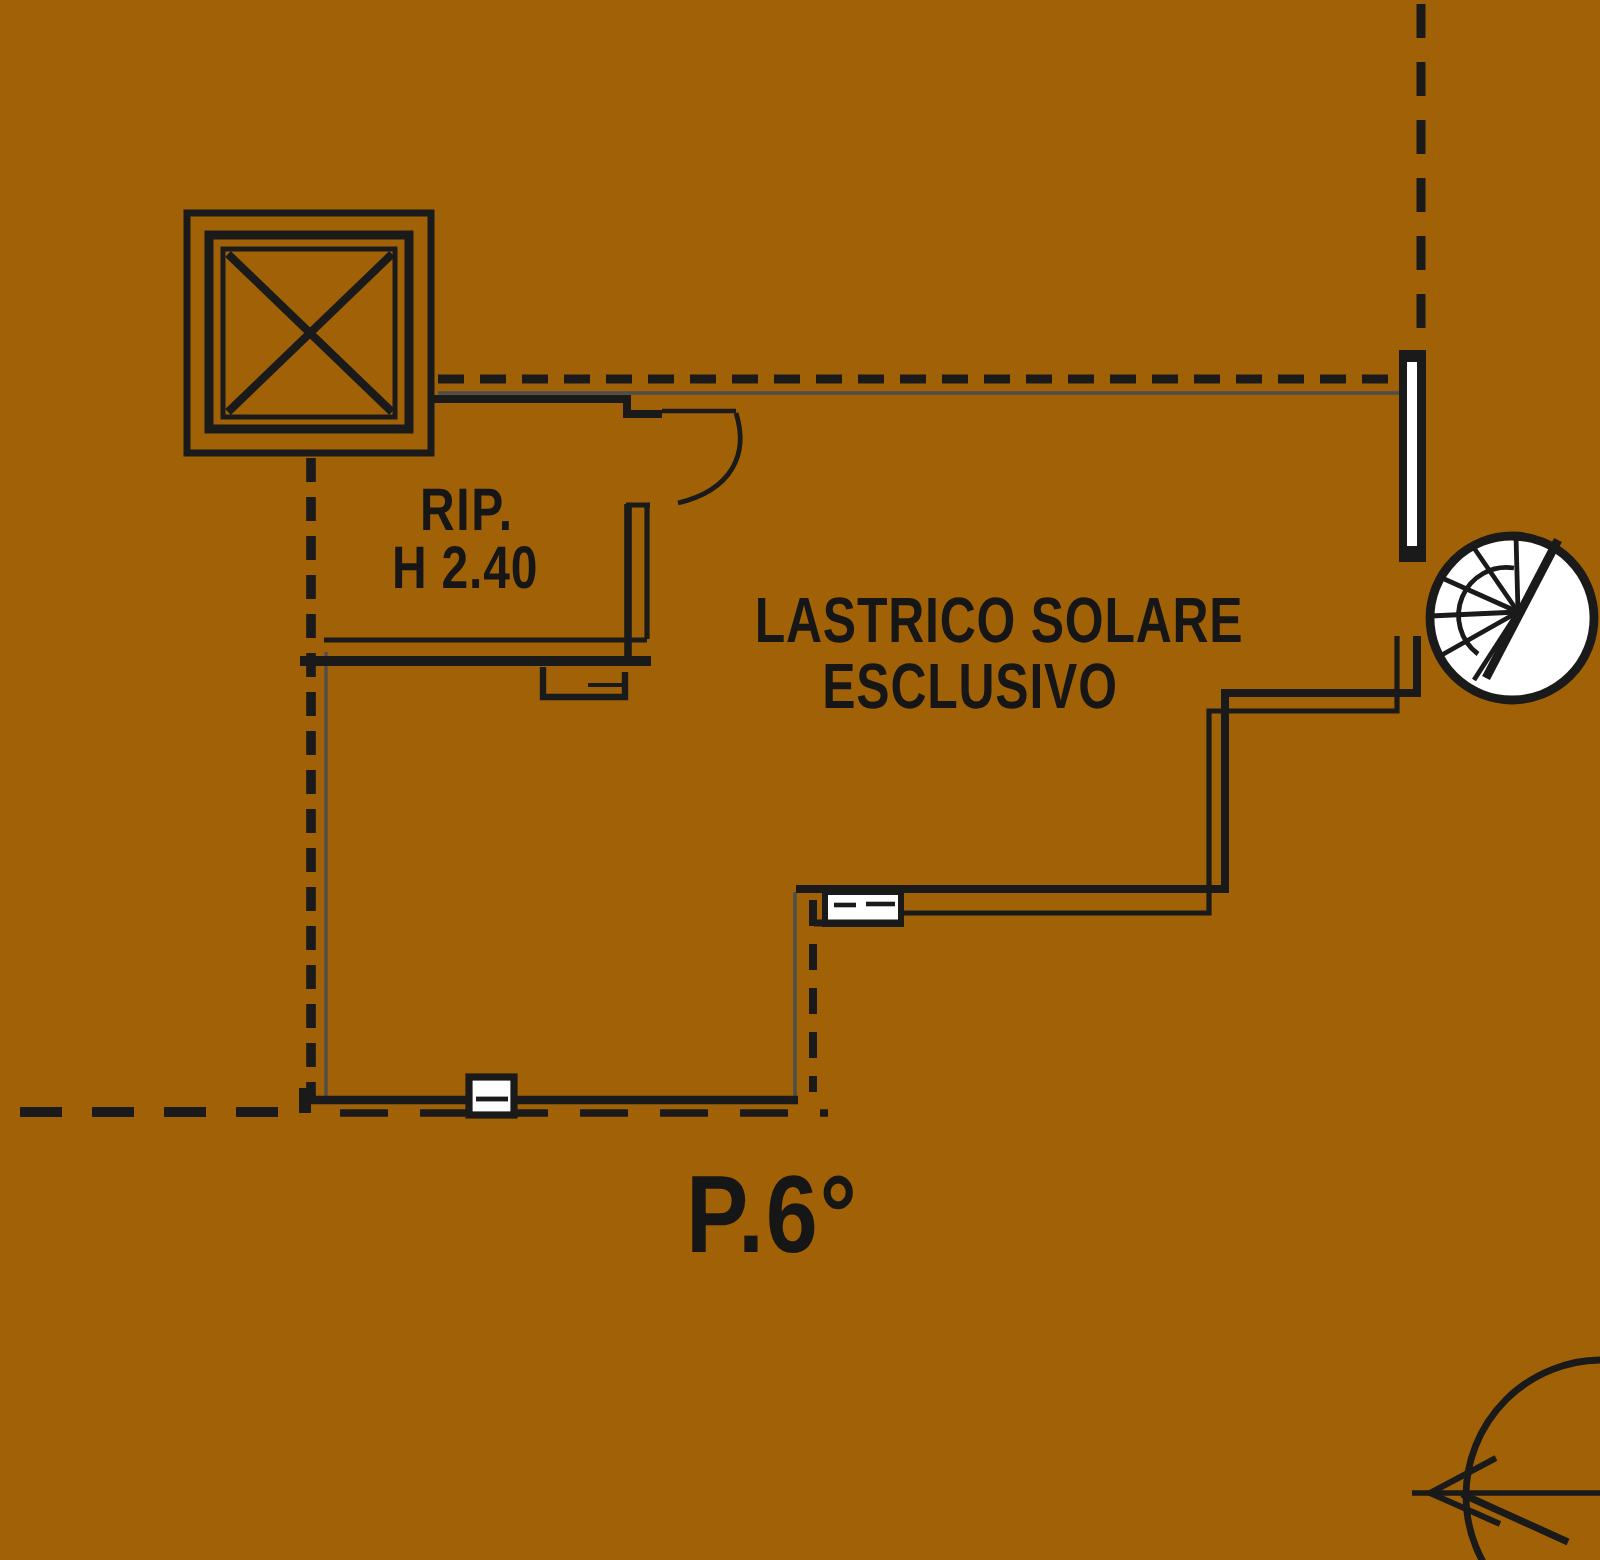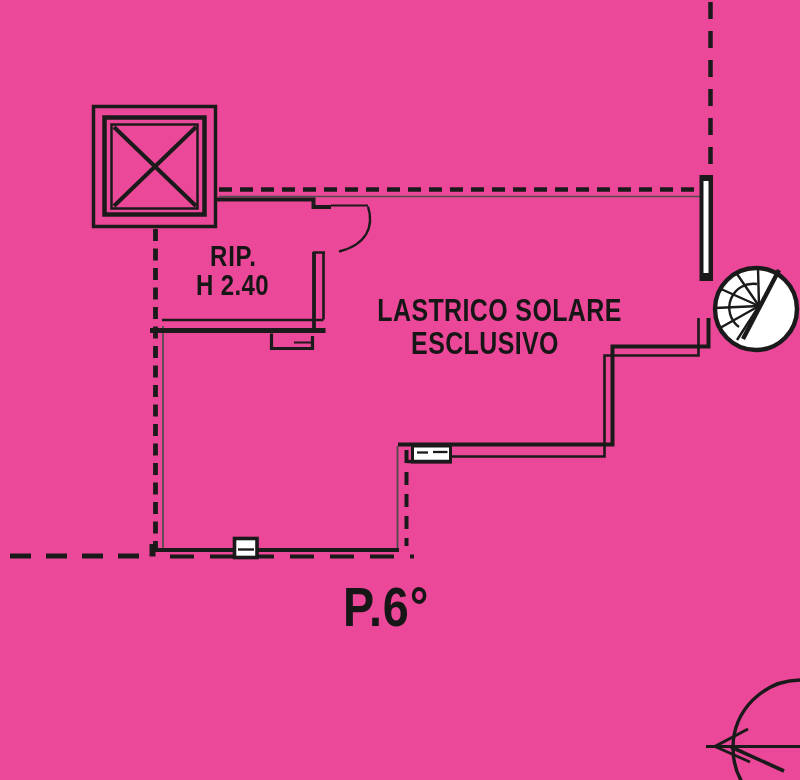--- a/index.html
+++ b/index.html
@@ -1,17 +1,17 @@
 <!DOCTYPE html>
 <html><head>
 <meta charset="utf-8">
 <style>
   html,body{margin:0;padding:0;background:#ffffff;}
   .canvas{
-    position:relative;width:800px;height:780px;background:#ec4899;
+    position:relative;width:800px;height:780px;background:#a16207;
     overflow:hidden;filter:blur(0.3px);
     font-family:"Liberation Sans", sans-serif;
   }
   svg.plan{position:absolute;left:0;top:0;}
   .lbl{
     position:absolute;color:#161616;font-weight:700;white-space:nowrap;
   }
   .lbl-rip{left:210px;top:241px;font-size:30px;line-height:30px;letter-spacing:1px;
     transform:scaleX(0.80);transform-origin:0 50%;}
   .lbl-h{left:196px;top:270px;font-size:30px;line-height:30px;letter-spacing:0.5px;

